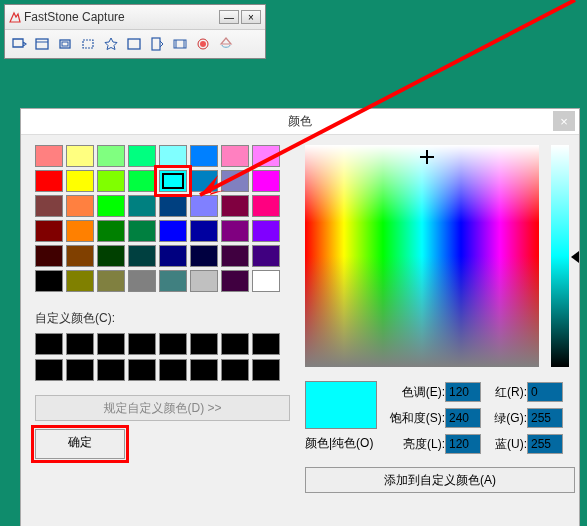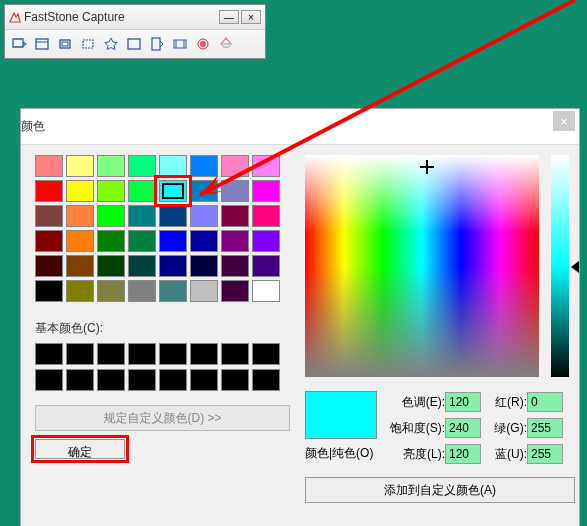--- a/index.html
+++ b/index.html
@@ -10,35 +10,35 @@
 .fs-title{height:22px;background:linear-gradient(#fafafa,#e8e8e8);display:flex;align-items:center;padding:12px 4px;border-bottom:1px solid #ccc}
 .fs-logo{width:12px;height:12px;margin-right:3px}
 .fs-title-text{flex:1;color:#333}
 .fs-btn{width:20px;height:14px;background:linear-gradient(#f8f8f8,#ddd);border:1px solid #999;margin-left:2px;display:flex;align-items:center;justify-content:center;font-size:10px;cursor:pointer}
 .fs-toolbar{height:28px;background:linear-gradient(#f8f8f8,#ededed);display:flex;align-items:center;gap:3px;padding:0 4px}
 .fs-tool{width:20px;height:20px;display:flex;align-items:center;justify-content:center;cursor:pointer}
 .fs-tool svg{width:16px;height:16px}
 
 
 .dlg{position:absolute;left:20px;top:108px;width:560px;height:420px;background:#f0f0f0;border:1px solid #aaa}
-.dlg-title{height:36px;background:#fff;display:flex;align-items:center;justify-content:flex-start;position:relative;border-bottom:1px solid #ddd}
+.dlg-title{height:26px;background:#fff;display:flex;align-items:center;justify-content:center;position:relative;border-bottom:1px solid #ddd}
 .dlg-title-text{color:#333}
 .dlg-close{position:absolute;right:4px;top:2px;width:22px;height:20px;background:#ccc;display:flex;align-items:center;justify-content:center;cursor:pointer;color:#fff;font-size:13px}
 .dlg-body{padding:10px 14px;display:flex;gap:14px}
 .left{width:256px}
 .lbl{margin-bottom:6px;color:#333}
 .swatches{display:grid;grid-template-columns:repeat(8,28px);gap:3px;margin-bottom:18px}
 .sw{width:28px;height:22px;border:1px solid #888;cursor:pointer;position:relative}
 .sw.sel{outline:3px solid red;outline-offset:2px;z-index:2}
 .sw.sel::after{content:"";position:absolute;inset:2px;border:2px solid #000}
 .custom-row{display:grid;grid-template-columns:repeat(8,28px);gap:3px;margin-bottom:4px}
 .csw{width:28px;height:22px;border:1px solid #888;background:#000;cursor:pointer}
 .define-btn{width:255px;height:26px;margin-top:14px;background:#e8e8e8;border:1px solid #bbb;color:#888;cursor:default;text-align:center;line-height:24px}
 .btns{display:flex;gap:6px;margin-top:8px}
-.btn{width:90px;height:20px;border:1px solid #999;background:#eee;text-align:center;line-height:24px;cursor:pointer}
+.btn{width:90px;height:30px;border:1px solid #999;background:#eee;text-align:center;line-height:24px;cursor:pointer}
 .btn.ok{outline:3px solid red;outline-offset:1px}
 
 .right{position:relative}
 .spectrum{width:234px;height:222px;position:relative;overflow:hidden}
 .spec-h{position:absolute;inset:0;background:linear-gradient(to right,red,#ff0,#0f0,#0ff,#00f,#f0f,red)}
 .spec-v{position:absolute;inset:0;background:linear-gradient(to bottom,rgba(128,128,128,0) 0%,rgba(128,128,128,0) 50%,#808080 100%)}
 .spec-w{position:absolute;inset:0;background:linear-gradient(to bottom,#fff 0%,rgba(255,255,255,0) 35%)}
 .cross{position:absolute;left:115px;top:5px;width:14px;height:14px;pointer-events:none}
 .cross::before,.cross::after{content:"";position:absolute;background:#000}
 .cross::before{left:6px;top:0;width:2px;height:14px}
@@ -47,21 +47,21 @@
 .lum{position:absolute;left:246px;top:0;width:18px;height:222px;background:linear-gradient(to bottom,#fff,#0ff 50%,#000)}
 .lum-ptr{position:absolute;left:266px;top:106px;width:0;height:0;border-top:6px solid transparent;border-bottom:6px solid transparent;border-right:8px solid #000}
 
 .preview{position:absolute;left:0;top:236px;width:72px;height:48px;background:#0ff;border:1px solid #888}
 .prev-lbl{position:absolute;left:0;top:290px}
 
 .fields{position:absolute;left:84px;top:236px}
 .frow{display:flex;align-items:center;margin-bottom:4px;height:22px}
 .flbl{width:56px;text-align:right}
 .flbl2{width:42px;text-align:right;margin-left:4px}
-.fin{width:36px;height:20px;border:1px solid #999;background:#86efac;padding:0 3px}
+.fin{width:36px;height:20px;border:1px solid #999;background:#0369a1;padding:0 3px}
 
 .add-btn{position:absolute;left:0;top:322px;width:270px;height:26px;border:1px solid #999;background:#eee;text-align:center;line-height:24px;cursor:pointer}
 
 .arrow{position:absolute;left:180px;top:0;width:400px;height:200px;pointer-events:none;z-index:10}
 </style>
 </head>
 <body>
 
 <div class="fs-win">
   <div class="fs-title">
@@ -189,21 +189,21 @@
           <div class="sw" style="background: rgb(0, 0, 0);"></div>
           <div class="sw" style="background: rgb(128, 128, 0);"></div>
           <div class="sw" style="background: rgb(128, 128, 64);"></div>
           <div class="sw" style="background: rgb(128, 128, 128);"></div>
           <div class="sw" style="background: rgb(64, 128, 128);"></div>
           <div class="sw" style="background: rgb(192, 192, 192);"></div>
           <div class="sw" style="background: rgb(64, 0, 64);"></div>
           <div class="sw" style="background: rgb(255, 255, 255);"></div>
         </div>
 
-      <div class="lbl">基本颜色(C):</div>
+      <div class="lbl">自定义颜色(C):</div>
       <div class="custom-row" id="cust1">
           <div class="csw"></div>
           <div class="csw"></div>
           <div class="csw"></div>
           <div class="csw"></div>
           <div class="csw"></div>
           <div class="csw"></div>
           <div class="csw"></div>
           <div class="csw"></div>
         </div>

